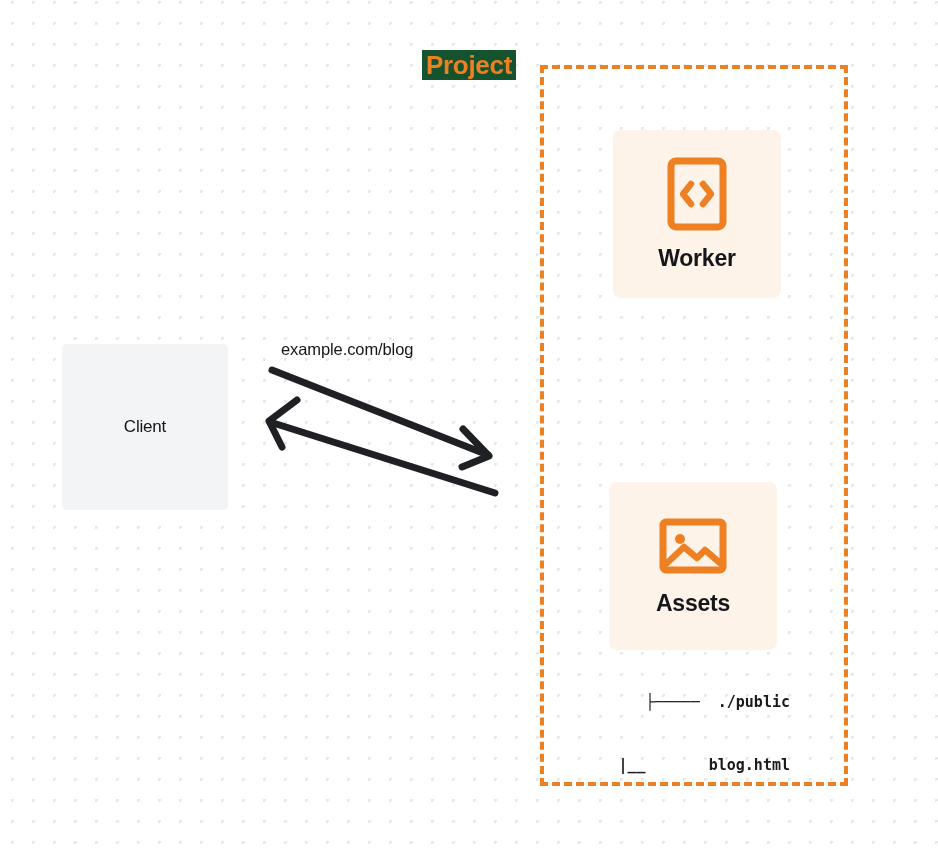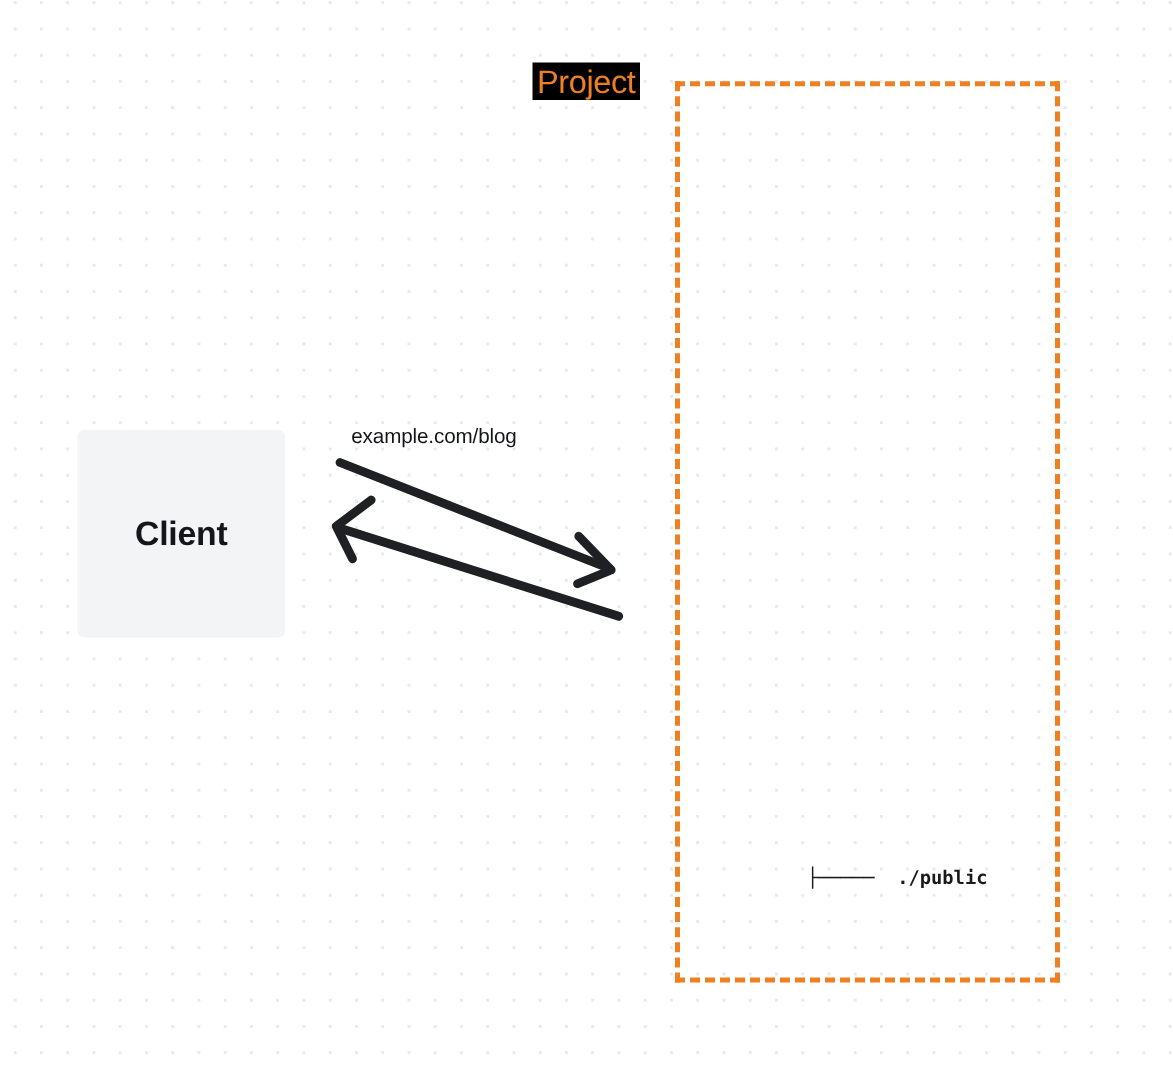--- a/index.html
+++ b/index.html
@@ -31,22 +31,22 @@
     top: 344px;
     width: 166px;
     height: 166px;
     background: #f3f4f6;
     border-radius: 5px;
     display: flex;
     align-items: center;
     justify-content: center;
   }
   #client-node .node-label {
-    font-size: 27px;
-    font-weight: bold;
+    font-size: 17px;
+    font-weight: normal;
     color: #15161a;
     letter-spacing: -0.2px;
   }
 
   
   #flow-arrows {
     position: absolute;
     left: 250px;
     top: 355px;
     width: 260px;
@@ -77,24 +77,24 @@
   }
   #project-title {
     position: absolute;
     left: 0;
     right: 0;
     top: 50px;
     text-align: center;
     pointer-events: none;
   }
   #project-title span {
-    background: #000000;
+    background: #14532d;
     color: #ee8024;
     font-size: 26px;
-    font-weight: normal;
+    font-weight: bold;
     padding: 0 4px;
     letter-spacing: -0.3px;
   }
 
   
   .service-card {
     position: absolute;
     width: 168px;
     height: 168px;
     background: #fdf3e8;
@@ -156,20 +156,41 @@
     </g>
   </svg>
 
   <div id="request-label">example.com/blog</div>
 
   <div id="project-group"></div>
   <div id="project-title">
     <span>Project</span>
   </div>
 
+  <div id="worker-card" class="service-card">
+    <span class="card-icon">
+      <svg width="60" height="74" viewBox="0 0 60 74" fill="none" xmlns="http://www.w3.org/2000/svg">
+        <rect x="4" y="4" width="52" height="66" rx="5" stroke="#ee8024" stroke-width="7"></rect>
+        <path d="M24 27 L16 37 L24 47" stroke="#ee8024" stroke-width="6.5" stroke-linecap="round" stroke-linejoin="round" fill="none"></path>
+        <path d="M36 27 L44 37 L36 47" stroke="#ee8024" stroke-width="6.5" stroke-linecap="round" stroke-linejoin="round" fill="none"></path>
+      </svg>
+    </span>
+    <span class="card-label">Worker</span>
+  </div>
 
+  <div id="assets-card" class="service-card">
+    <span class="card-icon">
+      <svg width="68" height="60" viewBox="0 0 68 60" fill="none" xmlns="http://www.w3.org/2000/svg">
+        <rect x="4" y="6" width="60" height="48" rx="3" stroke="#ee8024" stroke-width="7"></rect>
+        <circle cx="21" cy="23" r="5" fill="#ee8024"></circle>
+        <path d="M7 48 L25 31 L38 42 L46 34 L61 47" stroke="#ee8024" stroke-width="6.5" stroke-linecap="round" stroke-linejoin="round" fill="none"></path>
+      </svg>
+    </span>
+    <span class="card-label">Assets</span>
+  </div>
 
   <div id="asset-file-tree">
     <span class="tree-row">├─────  ./public</span>
+    <span class="tree-row">    |__       blog.html</span>
     
   </div>
 
 </div>
 
 </body></html>

